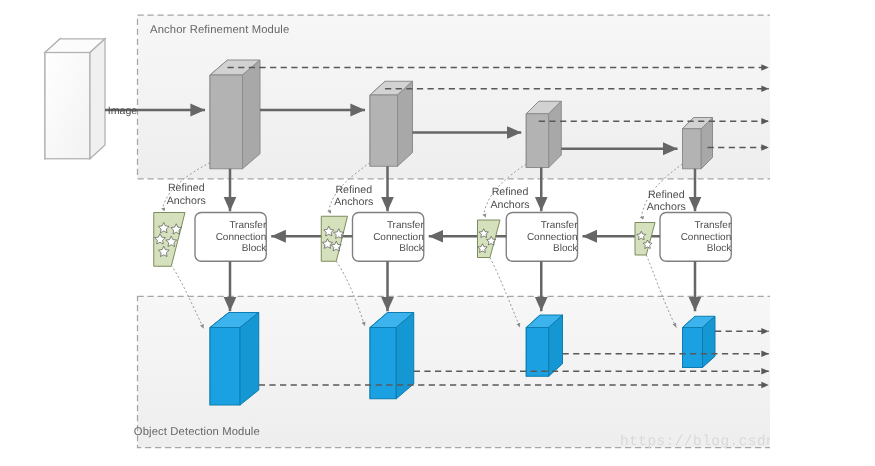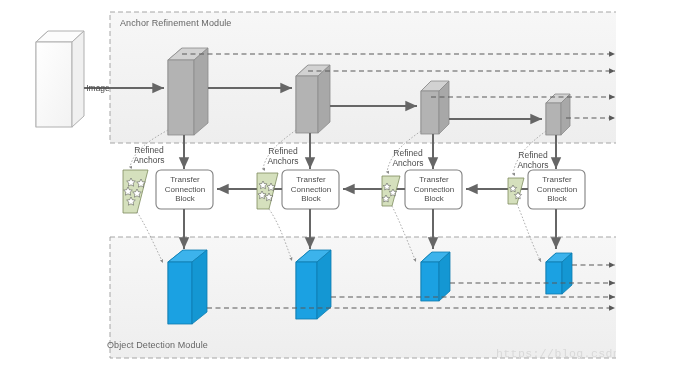--- a/index.html
+++ b/index.html
@@ -1,21 +1,21 @@
 <!DOCTYPE html>
 <html><head>
 <meta charset="utf-8">
 <style>
   html,body{margin:0;padding:0;background:#ffffff;}
   body{font-family:"Liberation Sans", sans-serif;}
   #stage{position:relative;width:616px;height:373px;background:#ffffff;overflow:hidden;}
   #svgroot{position:absolute;left:0;top:0;width:700px;height:373px;}
   .lbl{position:absolute;color:#4d4d4d;font-size:8.5px;line-height:10px;text-align:center;white-space:pre-line;}
   .module-title{position:absolute;color:#666666;font-size:9px;letter-spacing:.1px;}
-  .tcb-lbl{position:absolute;color:#4d4d4d;font-size:8px;line-height:9.5px;text-align:center;width:56px;}
+  .tcb-lbl{position:absolute;color:#4d4d4d;font-size:8px;line-height:9.5px;text-align:right;width:56px;}
   .loss-lbl{position:absolute;color:#333333;font-size:8px;line-height:10px;text-align:center;
             transform-origin:center center;white-space:pre-line;}
   .wm{position:absolute;color:#d9d9d9;font-family:"Liberation Mono", monospace;font-size:11.5px;letter-spacing:.4px;}
 </style>
 </head>
 <body>
 
 <div id="stage">
 
   <svg id="svgroot" viewBox="0 0 700 373">

